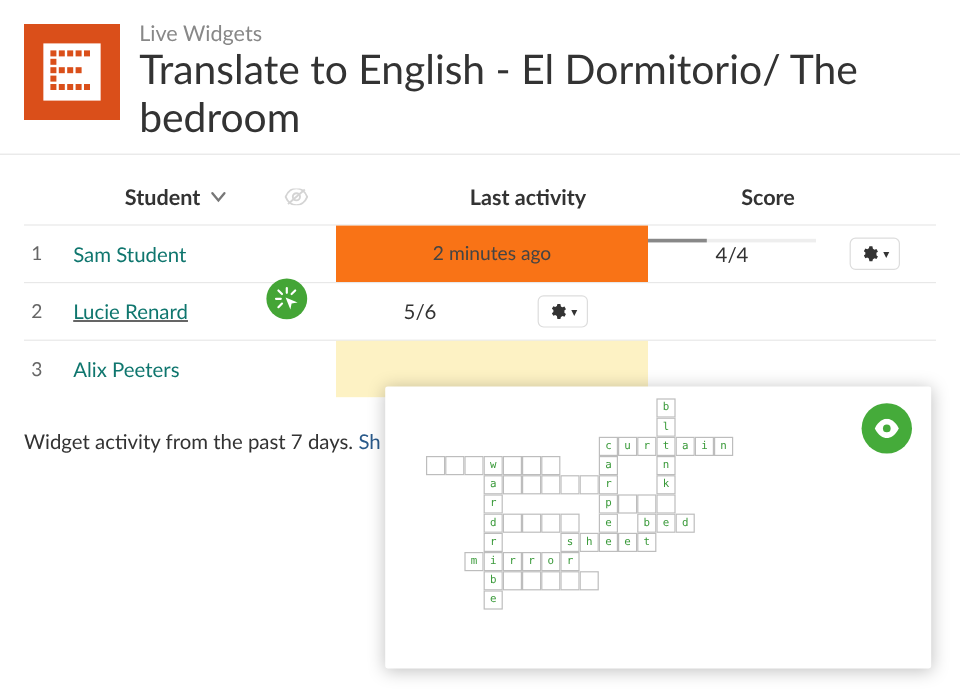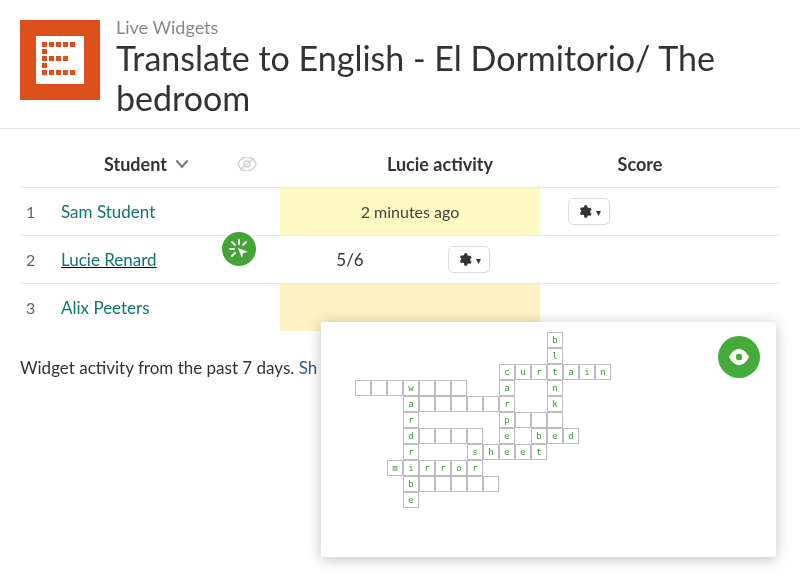--- a/index.html
+++ b/index.html
@@ -84,21 +84,21 @@
       flex: 0 0 230px;
       display: flex;
       align-items: center;
       padding-left: 11px;
       gap: 8px;
       position: relative;
     }
     .row .activity-cell {
       flex: 0 0 260px;
       height: 100%;
-      background: #fef9c3;
+      background: #f97316;
       display: flex;
       align-items: center;
       justify-content: center;
       color: #444;
       font-size: 16px;
     }
     .row .score-cell {
       flex: 0 0 140px;
       text-align: center;
       font-size: 17px;
@@ -245,32 +245,35 @@
           </svg>
       </span>
       <span class="eye-muted">
         <svg width="20" height="14" viewBox="0 0 20 14">
           <path d="M1 7 C3 2 7 0 10 0 C13 0 17 2 19 7 C17 12 13 14 10 14 C7 14 3 12 1 7 Z" fill="none" stroke="#d4d4d4" stroke-width="1.6"></path>
           <circle cx="10" cy="7" r="3" fill="none" stroke="#d4d4d4" stroke-width="1.6"></circle>
           <line x1="3" y1="13" x2="17" y2="1" stroke="#d4d4d4" stroke-width="1.6"></line>
         </svg>
       </span>
     </div>
-    <div class="col-activity">Lucie activity</div>
+    <div class="col-activity">Last activity</div>
     <div class="col-score">Score</div>
     <div class="col-gear"></div>
   </div>
 
   <div id="rows-container">
       <div class="row">
         <div class="col-num">1</div>
         <div class="col-student-cell">
           <a class="student-link" href="#">Sam Student</a>
         </div>
         <div class="activity-cell">2 minutes ago</div>
+        <div class="score-cell">4/4<div class="progress-thin">
+            <div class="fill" style="width: 35%;"></div>
+          </div></div>
         <div class="gear-cell">
           <div class="gear-btn">
             <svg width="15" height="15" viewBox="0 0 24 24">
               <path fill="#333" d="M12 8a4 4 0 100 8 4 4 0 000-8zm9.4 4a7.4 7.4 0 00-.1-1.3l2.1-1.6-2-3.5-2.5 1a7.5 7.5 0 00-2.2-1.3L16 2h-4l-.7 2.7a7.5 7.5 0 00-2.2 1.3l-2.5-1-2 3.5 2.1 1.6a7.4 7.4 0 000 2.6l-2.1 1.6 2 3.5 2.5-1a7.5 7.5 0 002.2 1.3L12 22h4l.7-2.7a7.5 7.5 0 002.2-1.3l2.5 1 2-3.5-2.1-1.6c.1-.4.1-.9.1-1.3z"></path>
             </svg>
             <span class="gear-caret">▾</span>
           </div>
         </div>
       </div>
       <div class="row">

